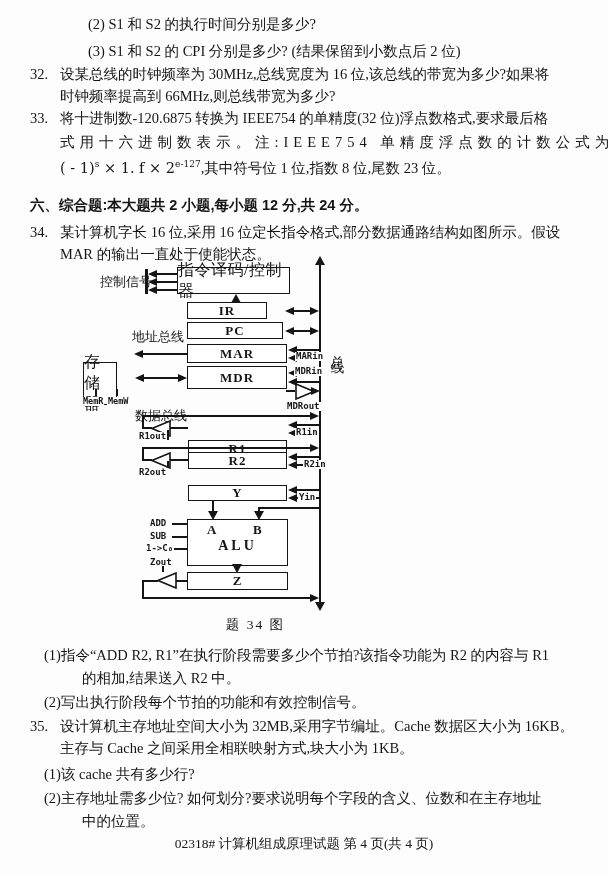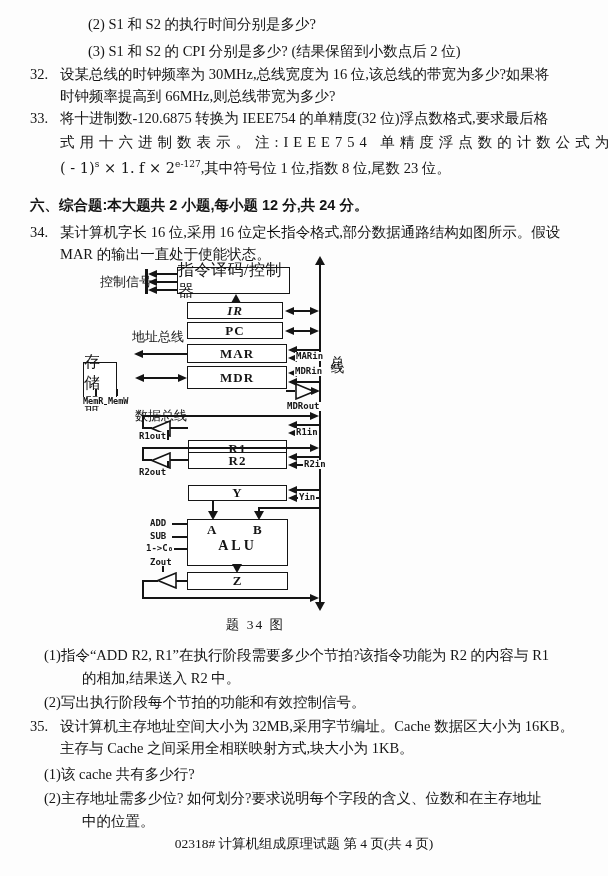--- a/index.html
+++ b/index.html
@@ -70,21 +70,21 @@
   <div class="al" style="left:148px;top:270px;"></div>
   <div class="al" style="left:148px;top:278px;"></div>
   <div class="al" style="left:148px;top:286px;"></div>
   <div class="box cjk" style="left:177px;top:267px;width:113px;height:27px;">
       <span>指令译码/控制器</span>
     </div>
 
   <div class="vl" style="left:235px;top:298px;height:6px;"></div>
   <div class="au" style="left:231px;top:294px;"></div>
 
-  <div class="box reg" style="left:187px;top:302px;width:96px;height:17px;font-style:italic;">
+  <div class="box reg" style="left:187px;top:302px;width:80px;height:17px;">
       <span>IR</span>
     </div>
   <div class="hl" style="left:291px;top:310px;width:22px;"></div>
   <div class="al" style="left:285px;top:307px;"></div>
   <div class="ar" style="left:310px;top:307px;"></div>
 
   <div class="box reg" style="left:187px;top:322px;width:96px;height:17px;">
       <span>PC</span>
     </div>
   <div class="hl" style="left:291px;top:330px;width:22px;"></div>

